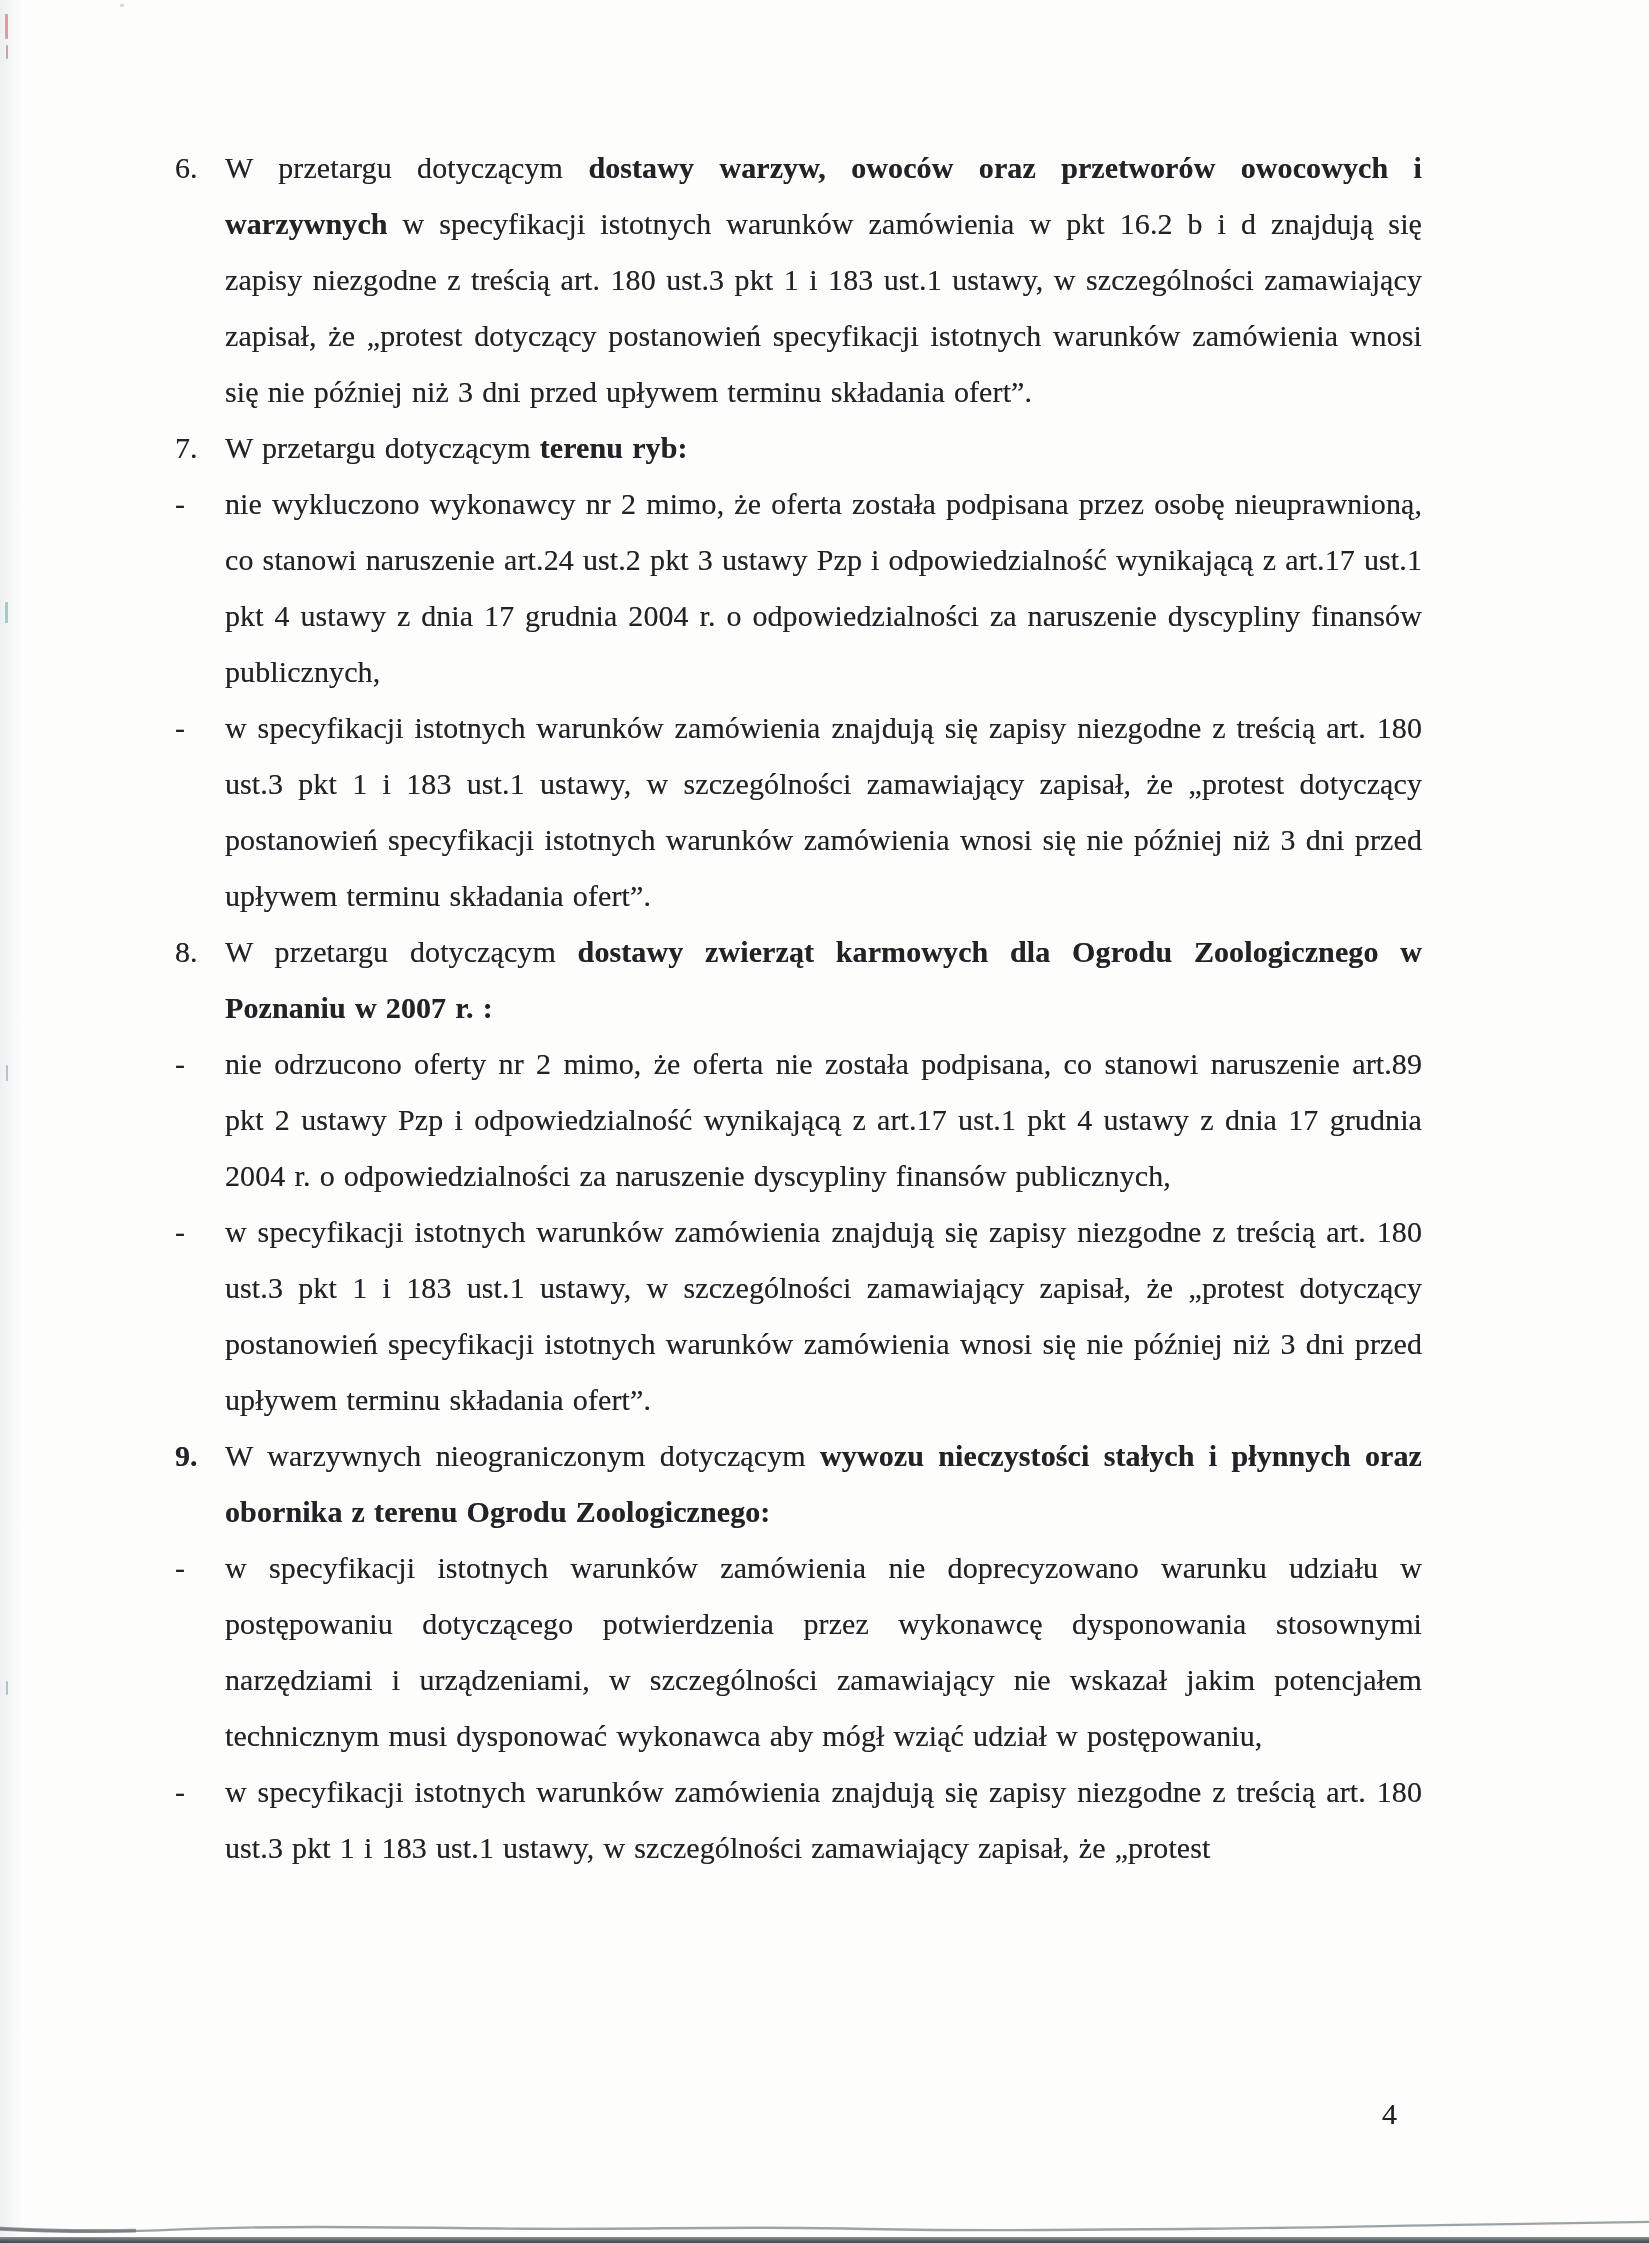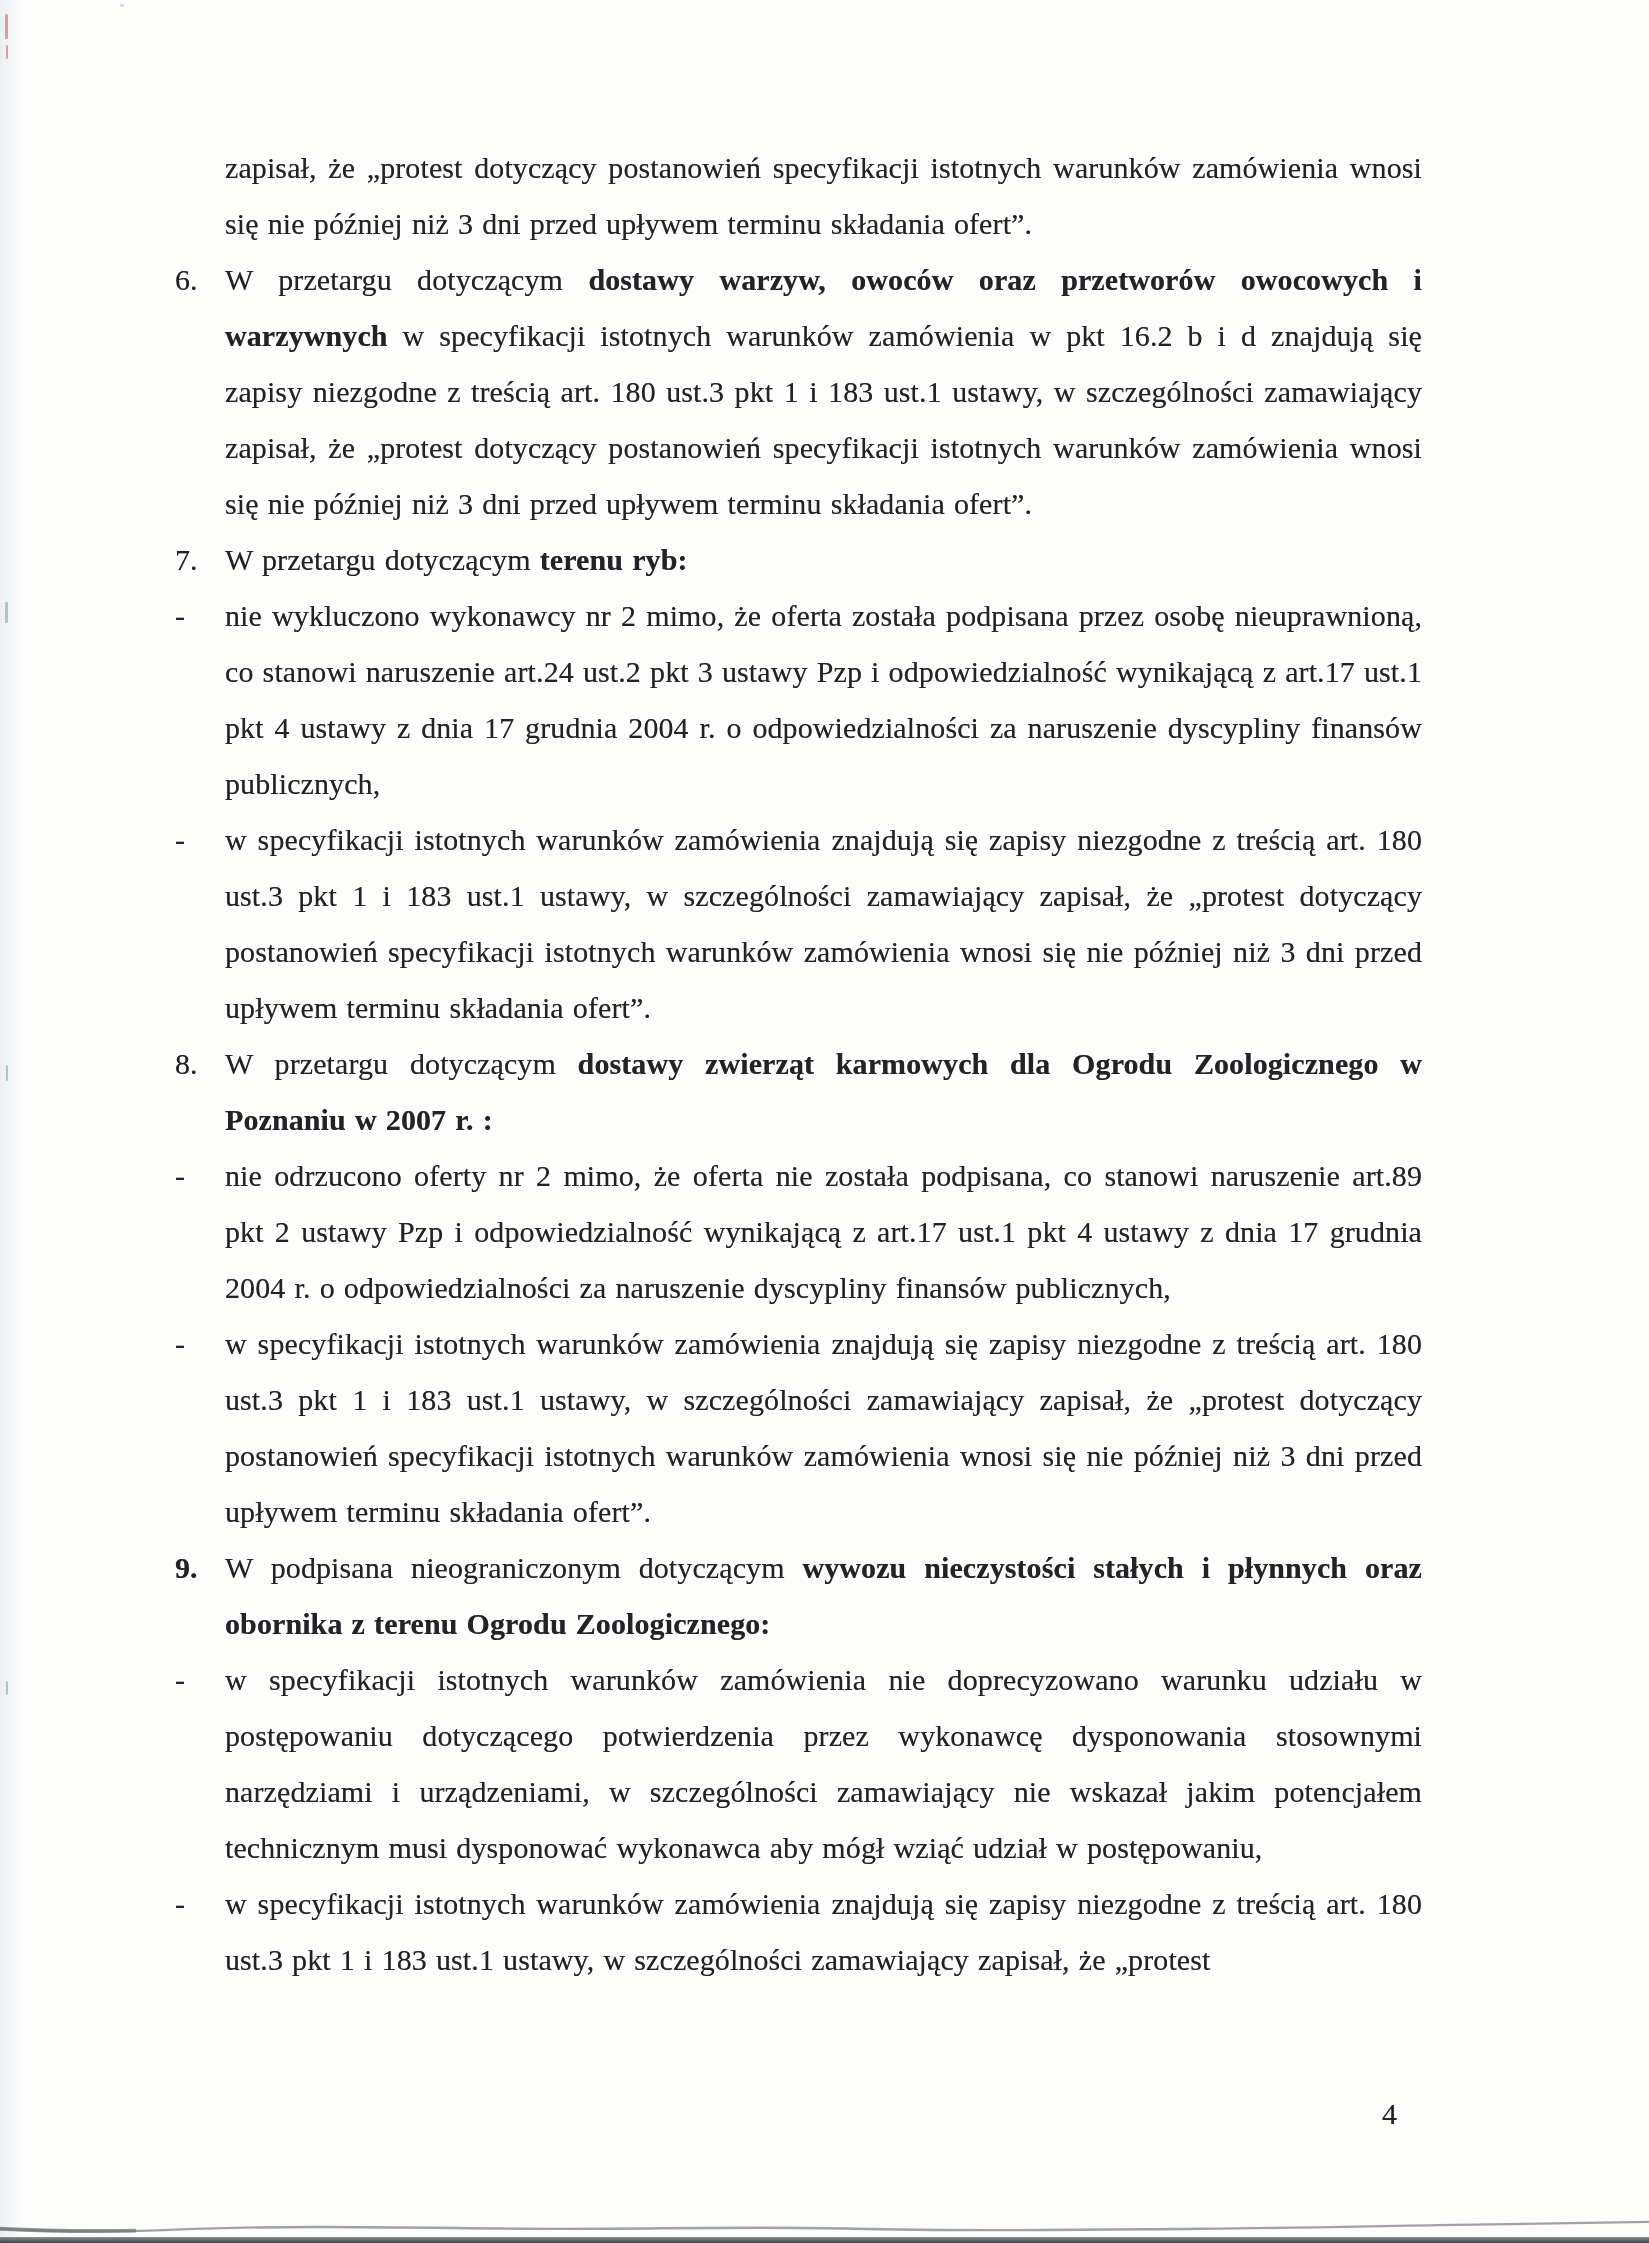--- a/index.html
+++ b/index.html
@@ -87,29 +87,28 @@
   <div class="edge-shade"></div>
 
   <div class="speck red" style="left:4.9px;  top:13.6px;   width:2.9px; height:25px;"></div>
   <div class="speck red" style="left:5.8px;  top:45px;   width:1.9px; height:13.6px;"></div>
   <div class="speck teal" style="left:4.9px;  top:602px;  width:2.9px; height:21.3px;"></div>
   <div class="speck teal" style="left:5.8px;  top:1065px; width:1.9px; height:15.5px;"></div>
   <div class="speck teal" style="left:5.8px;  top:1681px; width:1.9px; height:13.6px;"></div>
   <div class="speck gray" style="left:120px; top:3.9px;   width:3.9px; height:2.9px;"></div>
 
   <div class="doc">
-      <div class="para"><span>zapisał, że „protest dotyczący postanowień specyfikacji istotnych warunków zamówienia wnosi się nie później niż 3 dni przed upływem terminu składania ofert”.</span></div>
       <div class="para"><span class="marker">6.</span><span>W przetargu dotyczącym </span><span class="bold">dostawy warzyw, owoców oraz przetworów owocowych i warzywnych</span><span> w specyfikacji istotnych warunków zamówienia w pkt 16.2 b i d znajdują się zapisy niezgodne z treścią art. 180 ust.3 pkt 1 i 183 ust.1 ustawy, w szczególności zamawiający zapisał, że „protest dotyczący postanowień specyfikacji istotnych warunków zamówienia wnosi się nie później niż 3 dni przed upływem terminu składania ofert”.</span></div>
       <div class="para"><span class="marker">7.</span><span>W przetargu dotyczącym </span><span class="bold">terenu ryb:</span></div>
       <div class="para"><span class="marker">-</span><span>nie wykluczono wykonawcy nr 2 mimo, że oferta została podpisana przez osobę nieuprawnioną, co stanowi naruszenie art.24 ust.2 pkt 3 ustawy Pzp i odpowiedzialność wynikającą z art.17 ust.1 pkt 4 ustawy z dnia 17 grudnia 2004 r. o odpowiedzialności za naruszenie dyscypliny finansów publicznych,</span></div>
       <div class="para"><span class="marker">-</span><span>w specyfikacji istotnych warunków zamówienia znajdują się zapisy niezgodne z treścią art. 180 ust.3 pkt 1 i 183 ust.1 ustawy, w szczególności zamawiający zapisał, że „protest dotyczący postanowień specyfikacji istotnych warunków zamówienia wnosi się nie później niż 3 dni przed upływem terminu składania ofert”.</span></div>
       <div class="para"><span class="marker">8.</span><span>W przetargu dotyczącym </span><span class="bold">dostawy zwierząt karmowych dla Ogrodu Zoologicznego w Poznaniu w 2007 r. :</span></div>
       <div class="para"><span class="marker">-</span><span>nie odrzucono oferty nr 2 mimo, że oferta nie została podpisana, co stanowi naruszenie art.89 pkt 2 ustawy Pzp i odpowiedzialność wynikającą z art.17 ust.1 pkt 4 ustawy z dnia 17 grudnia 2004 r. o odpowiedzialności za naruszenie dyscypliny finansów publicznych,</span></div>
       <div class="para"><span class="marker">-</span><span>w specyfikacji istotnych warunków zamówienia znajdują się zapisy niezgodne z treścią art. 180 ust.3 pkt 1 i 183 ust.1 ustawy, w szczególności zamawiający zapisał, że „protest dotyczący postanowień specyfikacji istotnych warunków zamówienia wnosi się nie później niż 3 dni przed upływem terminu składania ofert”.</span></div>
-      <div class="para"><span class="marker bold">9.</span><span>W podpisana nieograniczonym dotyczącym </span><span class="bold">wywozu nieczystości stałych i płynnych oraz obornika z terenu Ogrodu Zoologicznego:</span></div>
+      <div class="para"><span class="marker bold">9.</span><span>W warzywnych nieograniczonym dotyczącym </span><span class="bold">wywozu nieczystości stałych i płynnych oraz obornika z terenu Ogrodu Zoologicznego:</span></div>
       <div class="para"><span class="marker">-</span><span>w specyfikacji istotnych warunków zamówienia nie doprecyzowano warunku udziału w postępowaniu dotyczącego potwierdzenia przez wykonawcę dysponowania stosownymi narzędziami i urządzeniami, w szczególności zamawiający nie wskazał jakim potencjałem technicznym musi dysponować wykonawca aby mógł wziąć udział w postępowaniu,</span></div>
       <div class="para"><span class="marker">-</span><span>w specyfikacji istotnych warunków zamówienia znajdują się zapisy niezgodne z treścią art. 180 ust.3 pkt 1 i 183 ust.1 ustawy, w szczególności zamawiający zapisał, że „protest</span></div>
     </div>
 
   <div class="page-number">4</div>
 
   <svg class="scanline-svg" viewBox="0 0 1700 16" preserveAspectRatio="none">
     <path d="M0,9 C 60,12 120,13 180,10 C 300,5 420,8 540,9 C 660,10 760,6 880,9 C 1000,12 1120,10 1240,9 C 1360,8 1420,6 1500,5 C 1580,4 1650,3 1700,2" fill="none" stroke="var(--scan-line, #8d9398)" stroke-width="2.4" opacity="0.85"></path>
     <path d="M0,9 C 40,11 80,12 140,11" fill="none" stroke="#6a7076" stroke-width="4" opacity="0.7"></path>
   </svg>

